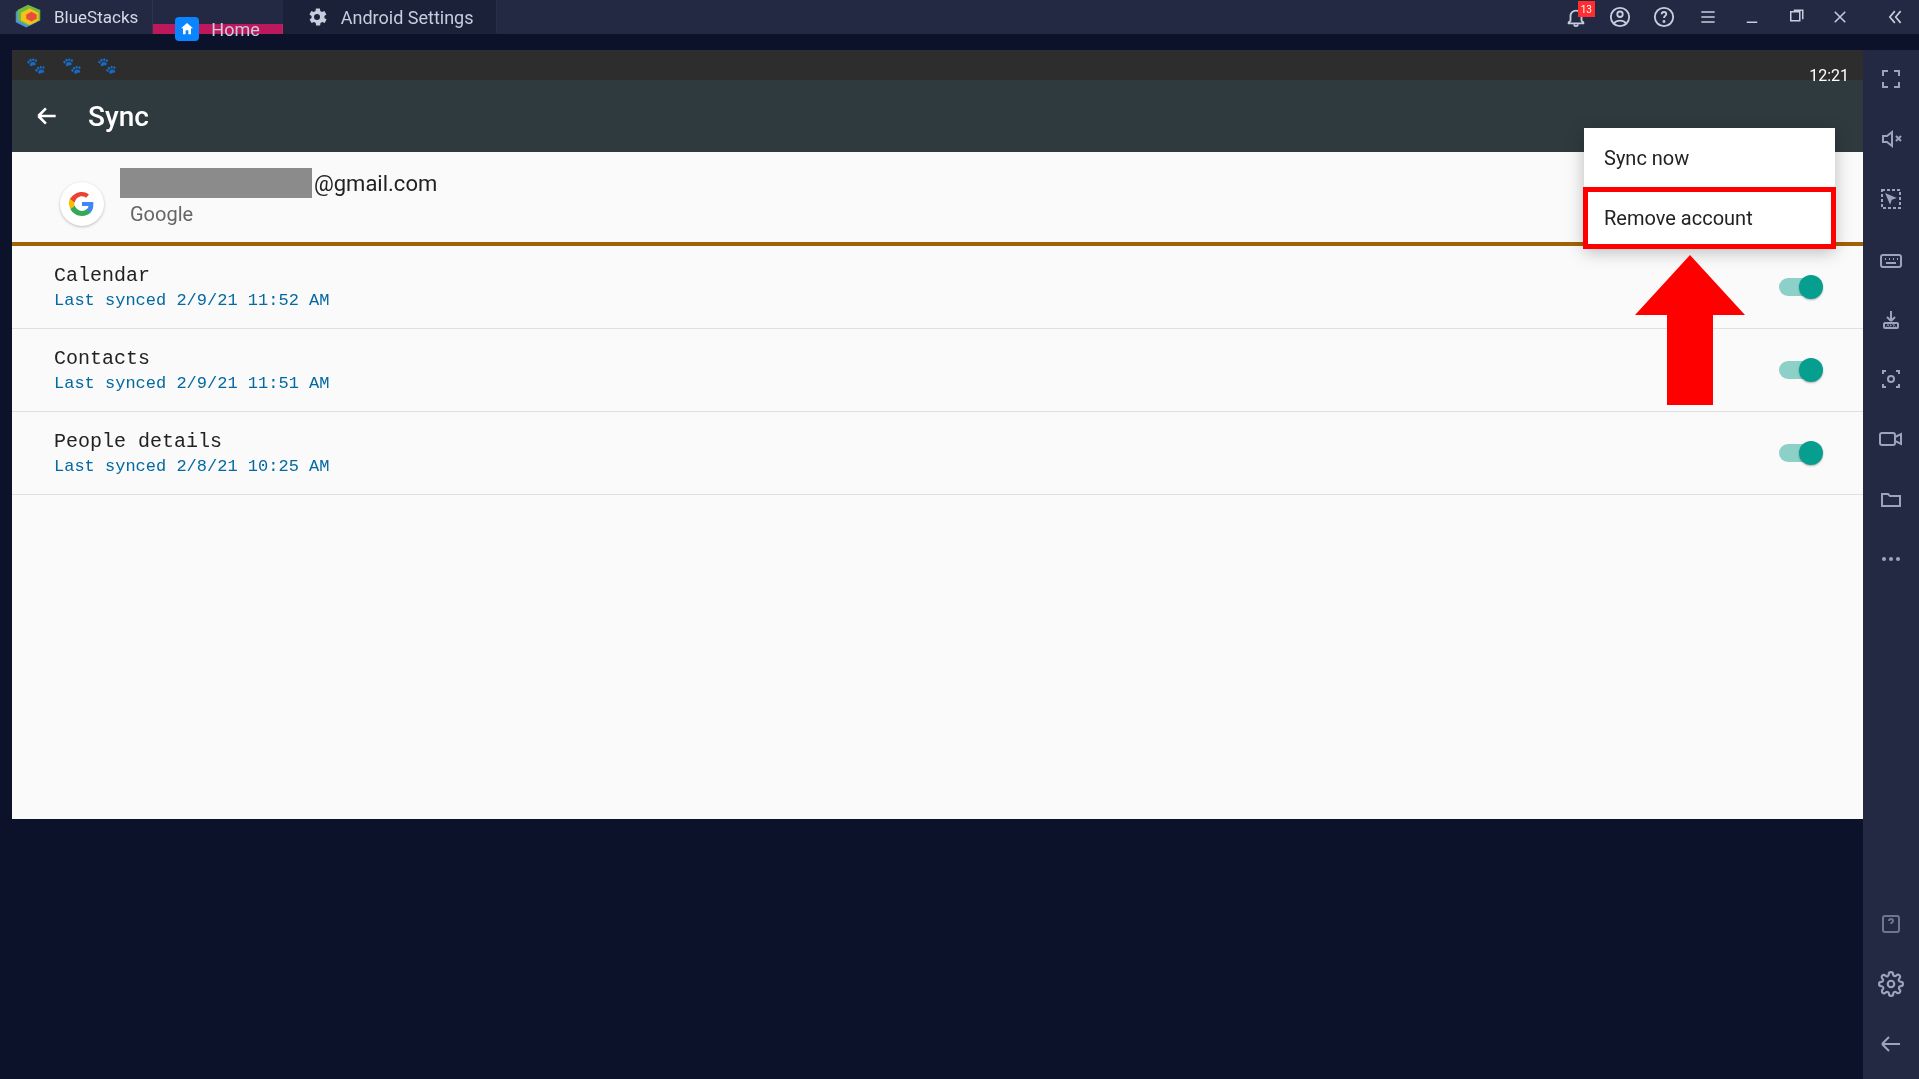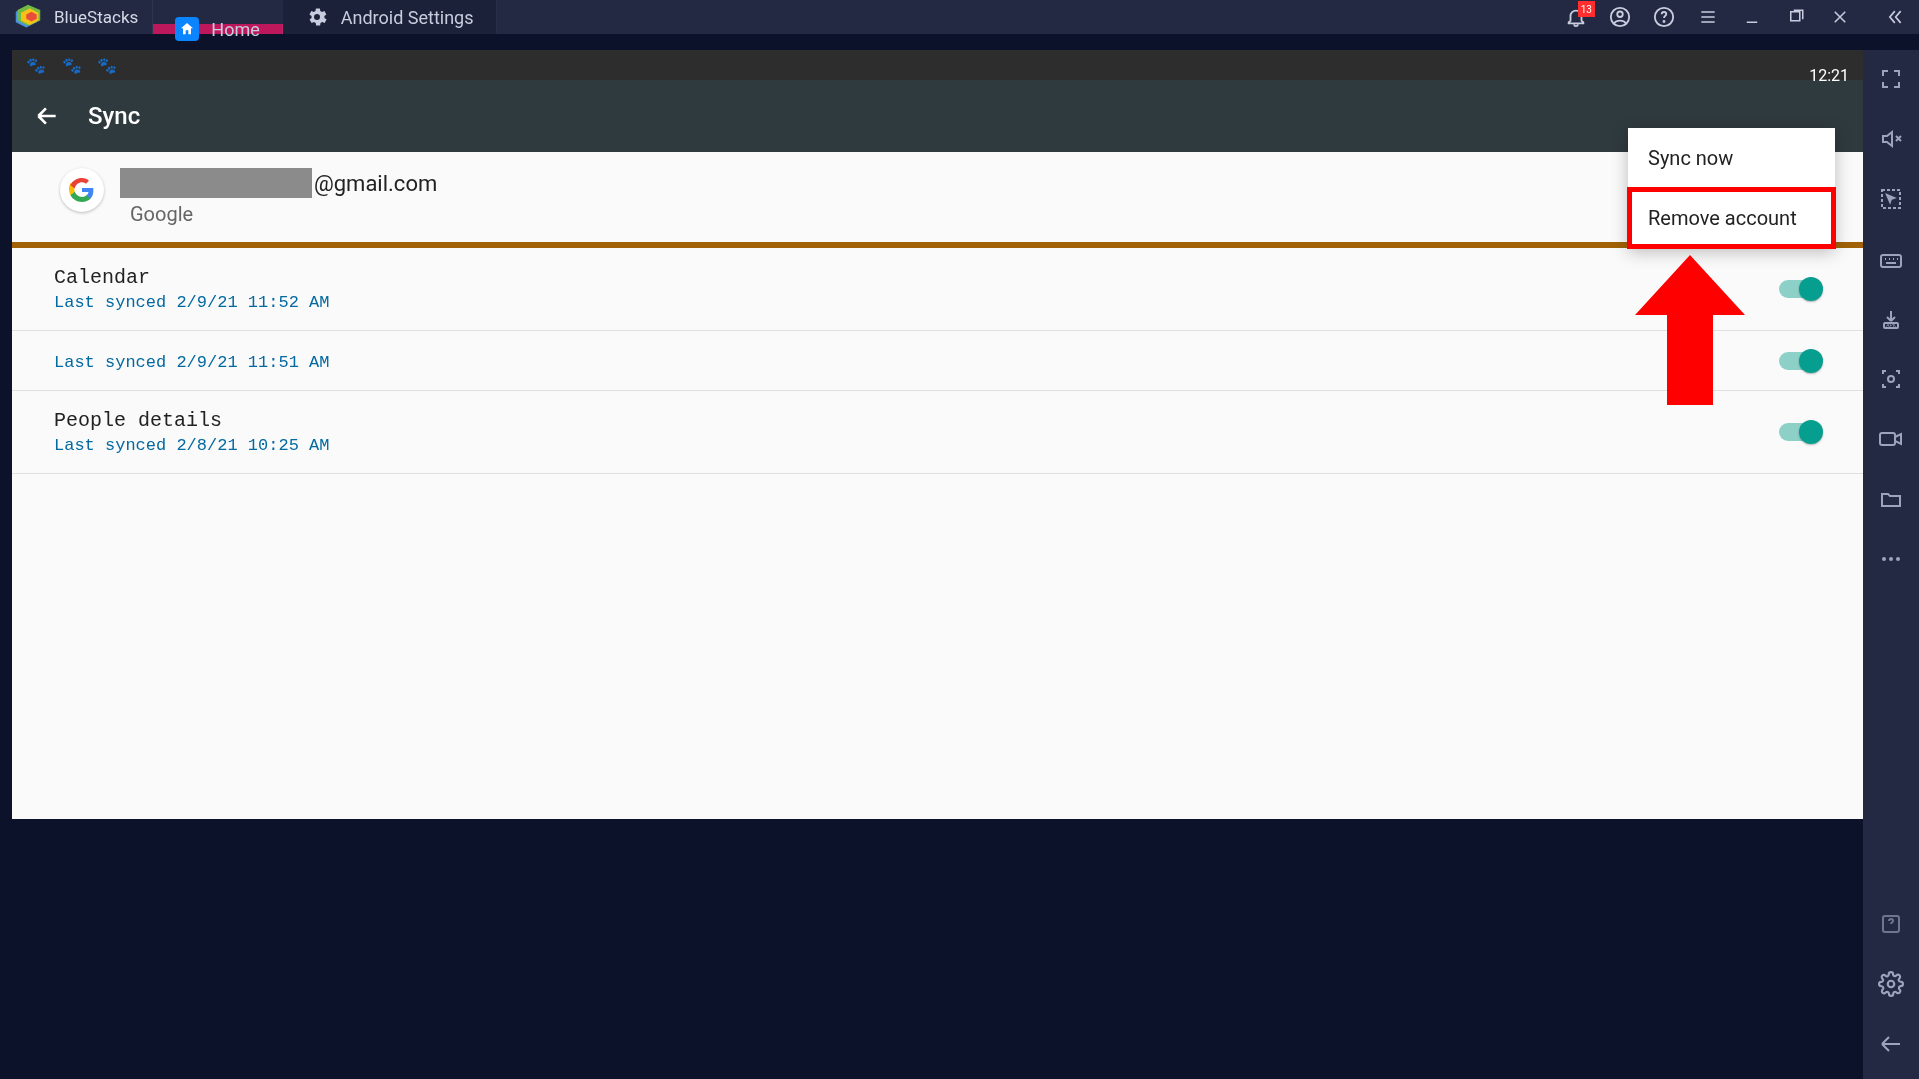--- a/index.html
+++ b/index.html
@@ -82,30 +82,30 @@
   }
   .paw-icons { display:flex; gap:16px; }
   .paw { font-size:16px; }
   .status-time { margin-left: auto; font-weight: 400; margin-top: 20px; }
 
   
   .appbar {
     height: 72px; background: #2f3a3f; display: flex; align-items: center; color:#fff; padding: 0 22px; gap: 28px;
   }
   .back-arrow { width: 26px; height: 26px; cursor:pointer; }
-  .appbar-title { font-size: 24px; font-weight: 500; }
+  .appbar-title { font-size: 28px; font-weight: 500; }
 
   
   .content-frame {
     position: absolute; top: 102px; left: 0; right: 0; bottom: 0;
     background: #fafafa; color:#222; overflow:auto;
   }
   .account-row {
-    display:flex; align-items:flex-start; padding: 16px 48px; gap:16px;
-    border-bottom: 6px solid #a16207;
+    display:flex; align-items:flex-end; padding: 16px 48px; gap:16px;
+    border-bottom: 4px solid #a16207;
   }
   .google-circle {
     width: 44px; height:44px; border-radius:50%; background:#fff;
     display:flex; align-items:center; justify-content:center;
     box-shadow: 0 1px 3px rgba(0,0,0,0.25);
     font-weight: bold;
   }
   .account-text .email-line { display:flex; align-items:center; font-size:22px; color:#222; }
   .redacted {
     width: 192px; height: 30px; background:#8b8b8b; margin-right:2px;
@@ -124,21 +124,21 @@
   }
   .toggle::after {
     content:""; position:absolute; right:-2px; top:-3px; width:24px; height:24px;
     background:#069e8f; border-radius:50%; box-shadow:0 1px 2px rgba(0,0,0,0.3);
   }
 
   
   .popup {
     position: absolute;
     top: 78px; right: 28px;
-    width: 207px;
+    width: 251px;
     background: #fff;
     box-shadow: 0 4px 16px rgba(0,0,0,0.25);
     z-index: 100;
   }
   .popup-item {
     padding: 18px 20px; font-size: 20px; color:#222; cursor:pointer;
   }
   .popup-item.highlight {
     outline: 5px solid #ff0000;
     outline-offset: -4px;
@@ -345,20 +345,21 @@
 
     <div class="sync-item">
       <div class="sync-text">
         <div class="sync-title">Calendar</div>
         <div class="sync-sub">Last synced 2/9/21 11:52 AM</div>
       </div>
       <div class="toggle"></div>
     </div>
     <div class="sync-item">
       <div class="sync-text">
+        <div class="sync-title">Contacts</div>
         <div class="sync-sub">Last synced 2/9/21 11:51 AM</div>
       </div>
       <div class="toggle"></div>
     </div>
     <div class="sync-item">
       <div class="sync-text">
         <div class="sync-title">People details</div>
         <div class="sync-sub">Last synced 2/8/21 10:25 AM</div>
       </div>
       <div class="toggle"></div>

